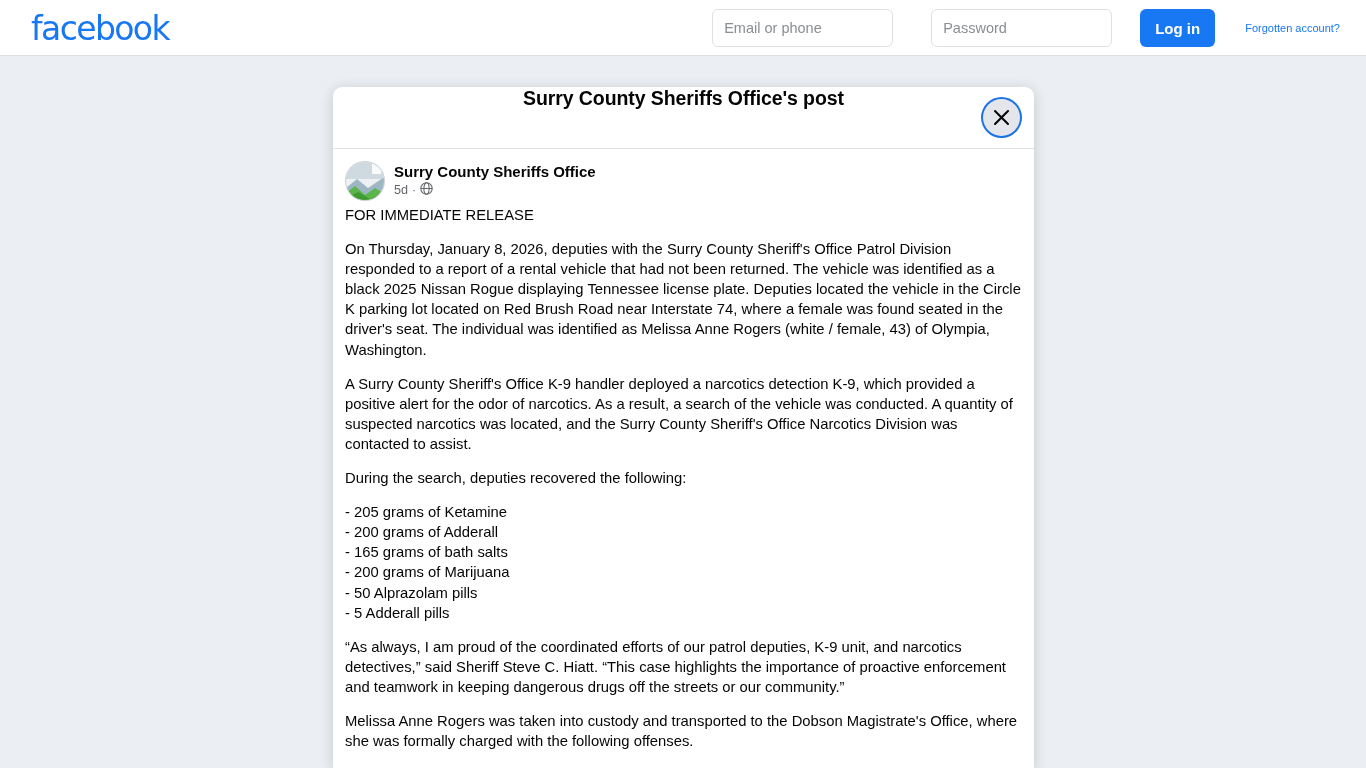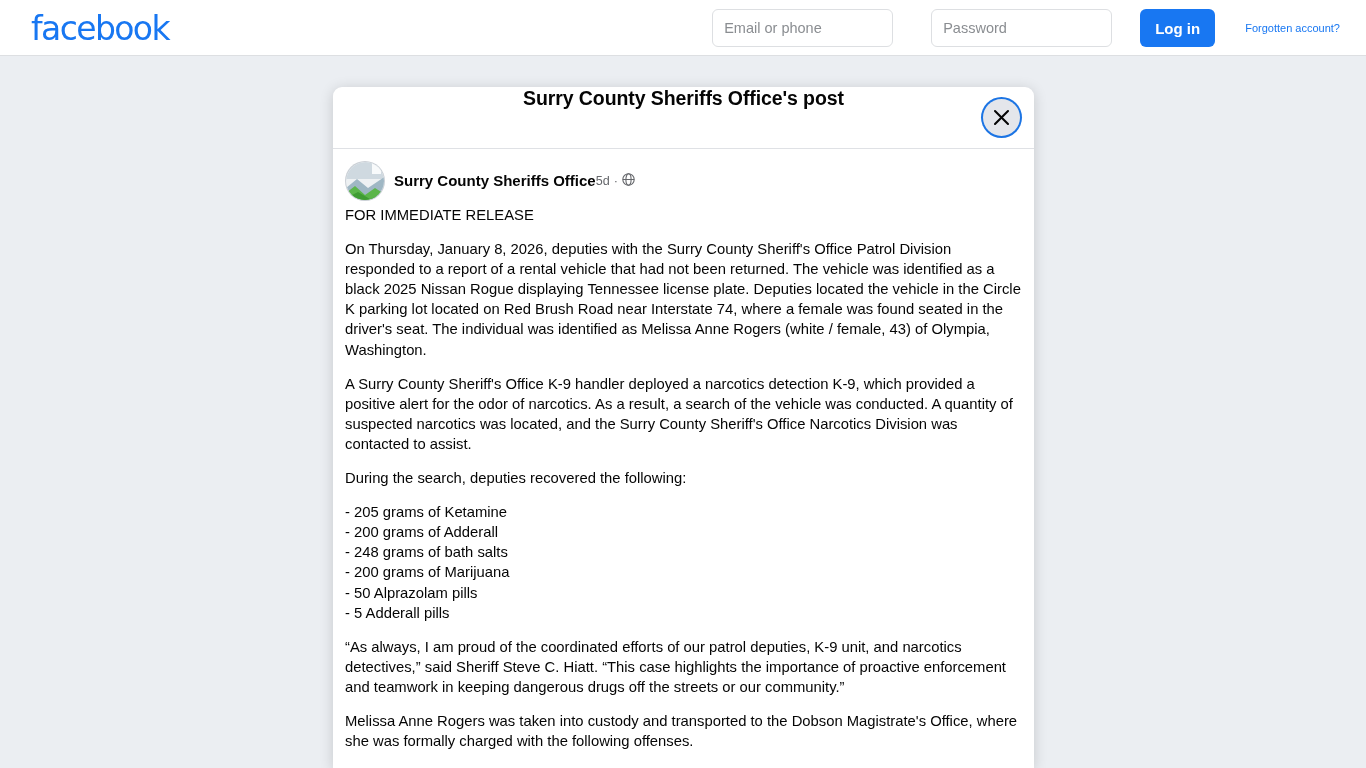--- a/index.html
+++ b/index.html
@@ -136,21 +136,21 @@
     width: 40px; height: 40px;
     border-radius: 50%;
     overflow: hidden;
     flex: 0 0 40px;
     border: 1px solid rgba(0,0,0,0.06);
     background: #d8dee4;
   }
   .author-meta {
     margin-left: 9px;
     display: flex;
-    flex-direction: row;
+    flex-direction: column;
     justify-content: center;
   }
   .author-name {
     font-size: 15px;
     font-weight: bold;
     color: #050505;
     line-height: 18px;
     cursor: pointer;
   }
   .author-sub {
@@ -243,21 +243,21 @@
 
     <div class="post-text">
       <p>FOR IMMEDIATE RELEASE</p>
       <p>On Thursday, January 8, 2026, deputies with the Surry County Sheriff's Office Patrol Division responded to a report of a rental vehicle that had not been returned. The vehicle was identified as a black 2025 Nissan Rogue displaying Tennessee license plate. Deputies located the vehicle in the Circle K parking lot located on Red Brush Road near Interstate 74, where a female was found seated in the driver's seat. The individual was identified as Melissa Anne Rogers (white / female, 43) of Olympia, Washington.</p>
       <p>A Surry County Sheriff's Office K-9 handler deployed a narcotics detection K-9, which provided a positive alert for the odor of narcotics. As a result, a search of the vehicle was conducted. A quantity of suspected narcotics was located, and the Surry County Sheriff's Office Narcotics Division was contacted to assist.</p>
       <p>During the search, deputies recovered the following:</p>
 
       <div class="list-block">
         <div>- 205 grams of Ketamine</div>
         <div>- 200 grams of Adderall</div>
-        <div>- 248 grams of bath salts</div>
+        <div>- 165 grams of bath salts</div>
         <div>- 200 grams of Marijuana</div>
         <div>- 50 Alprazolam pills</div>
         <div>- 5 Adderall pills</div>
       </div>
 
       <p>“As always, I am proud of the coordinated efforts of our patrol deputies, K-9 unit, and narcotics detectives,” said Sheriff Steve C. Hiatt. “This case highlights the importance of proactive enforcement and teamwork in keeping dangerous drugs off the streets or our community.”</p>
       <p>Melissa Anne Rogers was taken into custody and transported to the Dobson Magistrate's Office, where she was formally charged with the following offenses.</p>
 
     </div>
 

